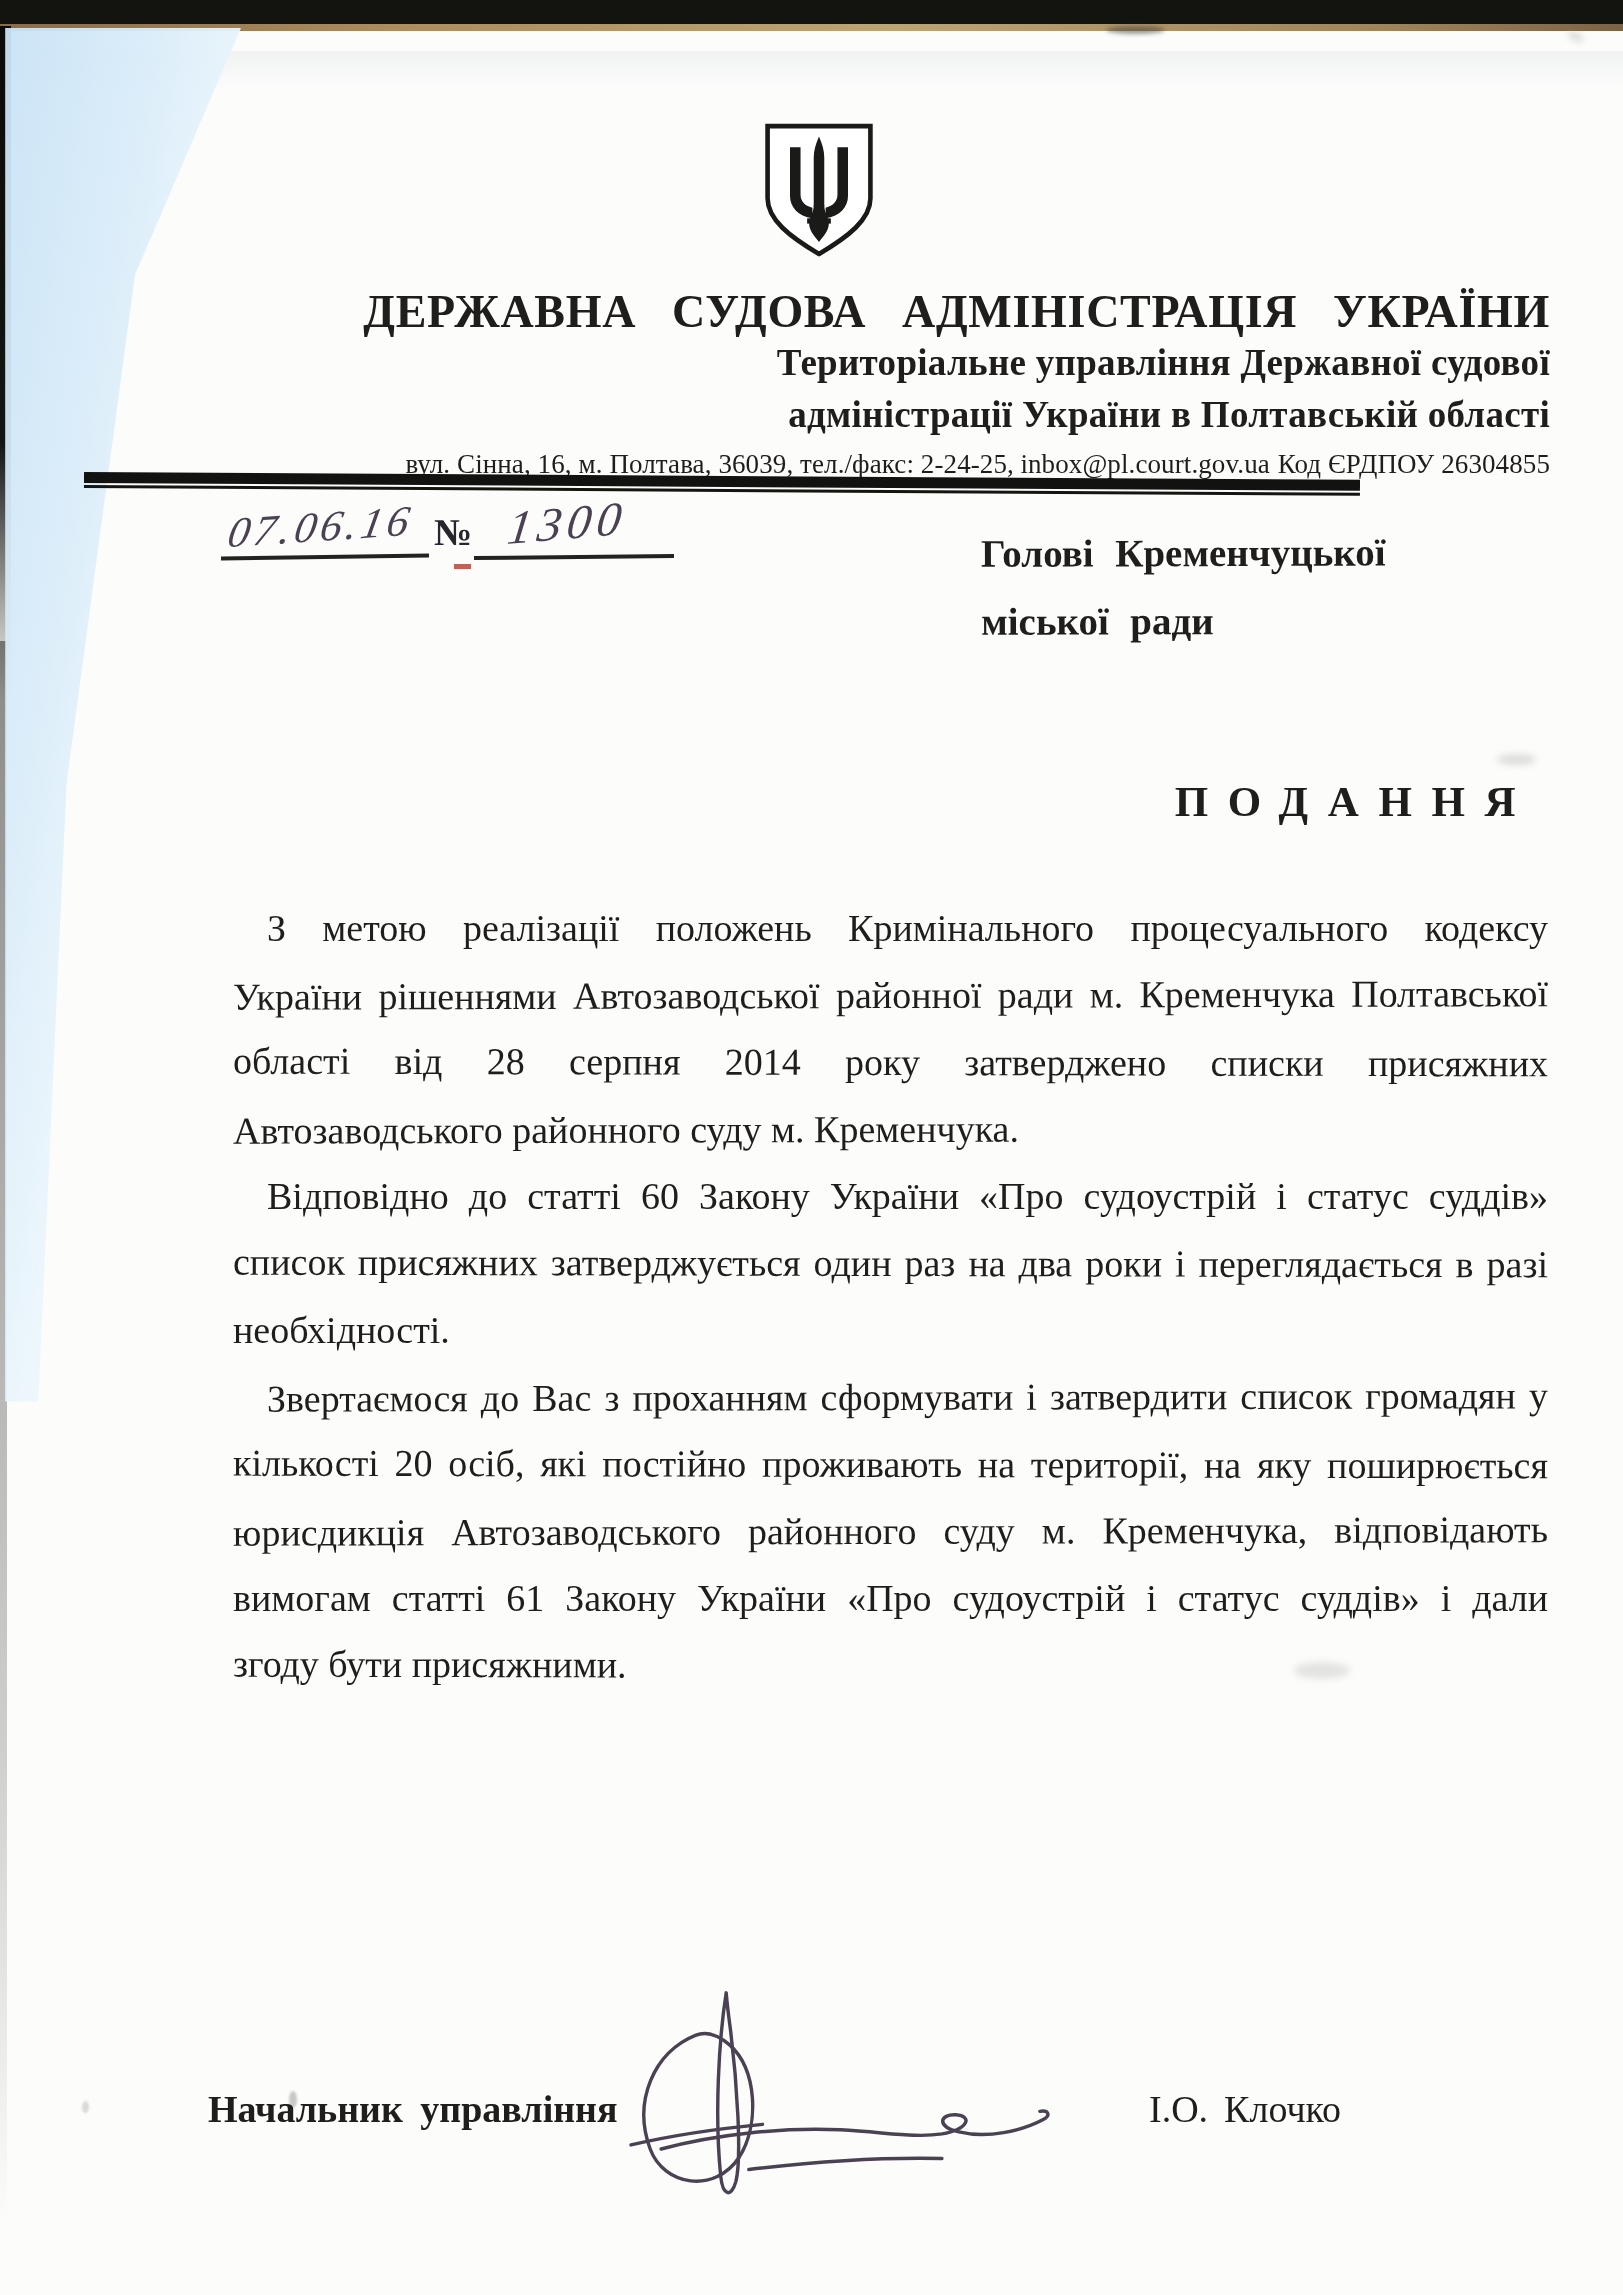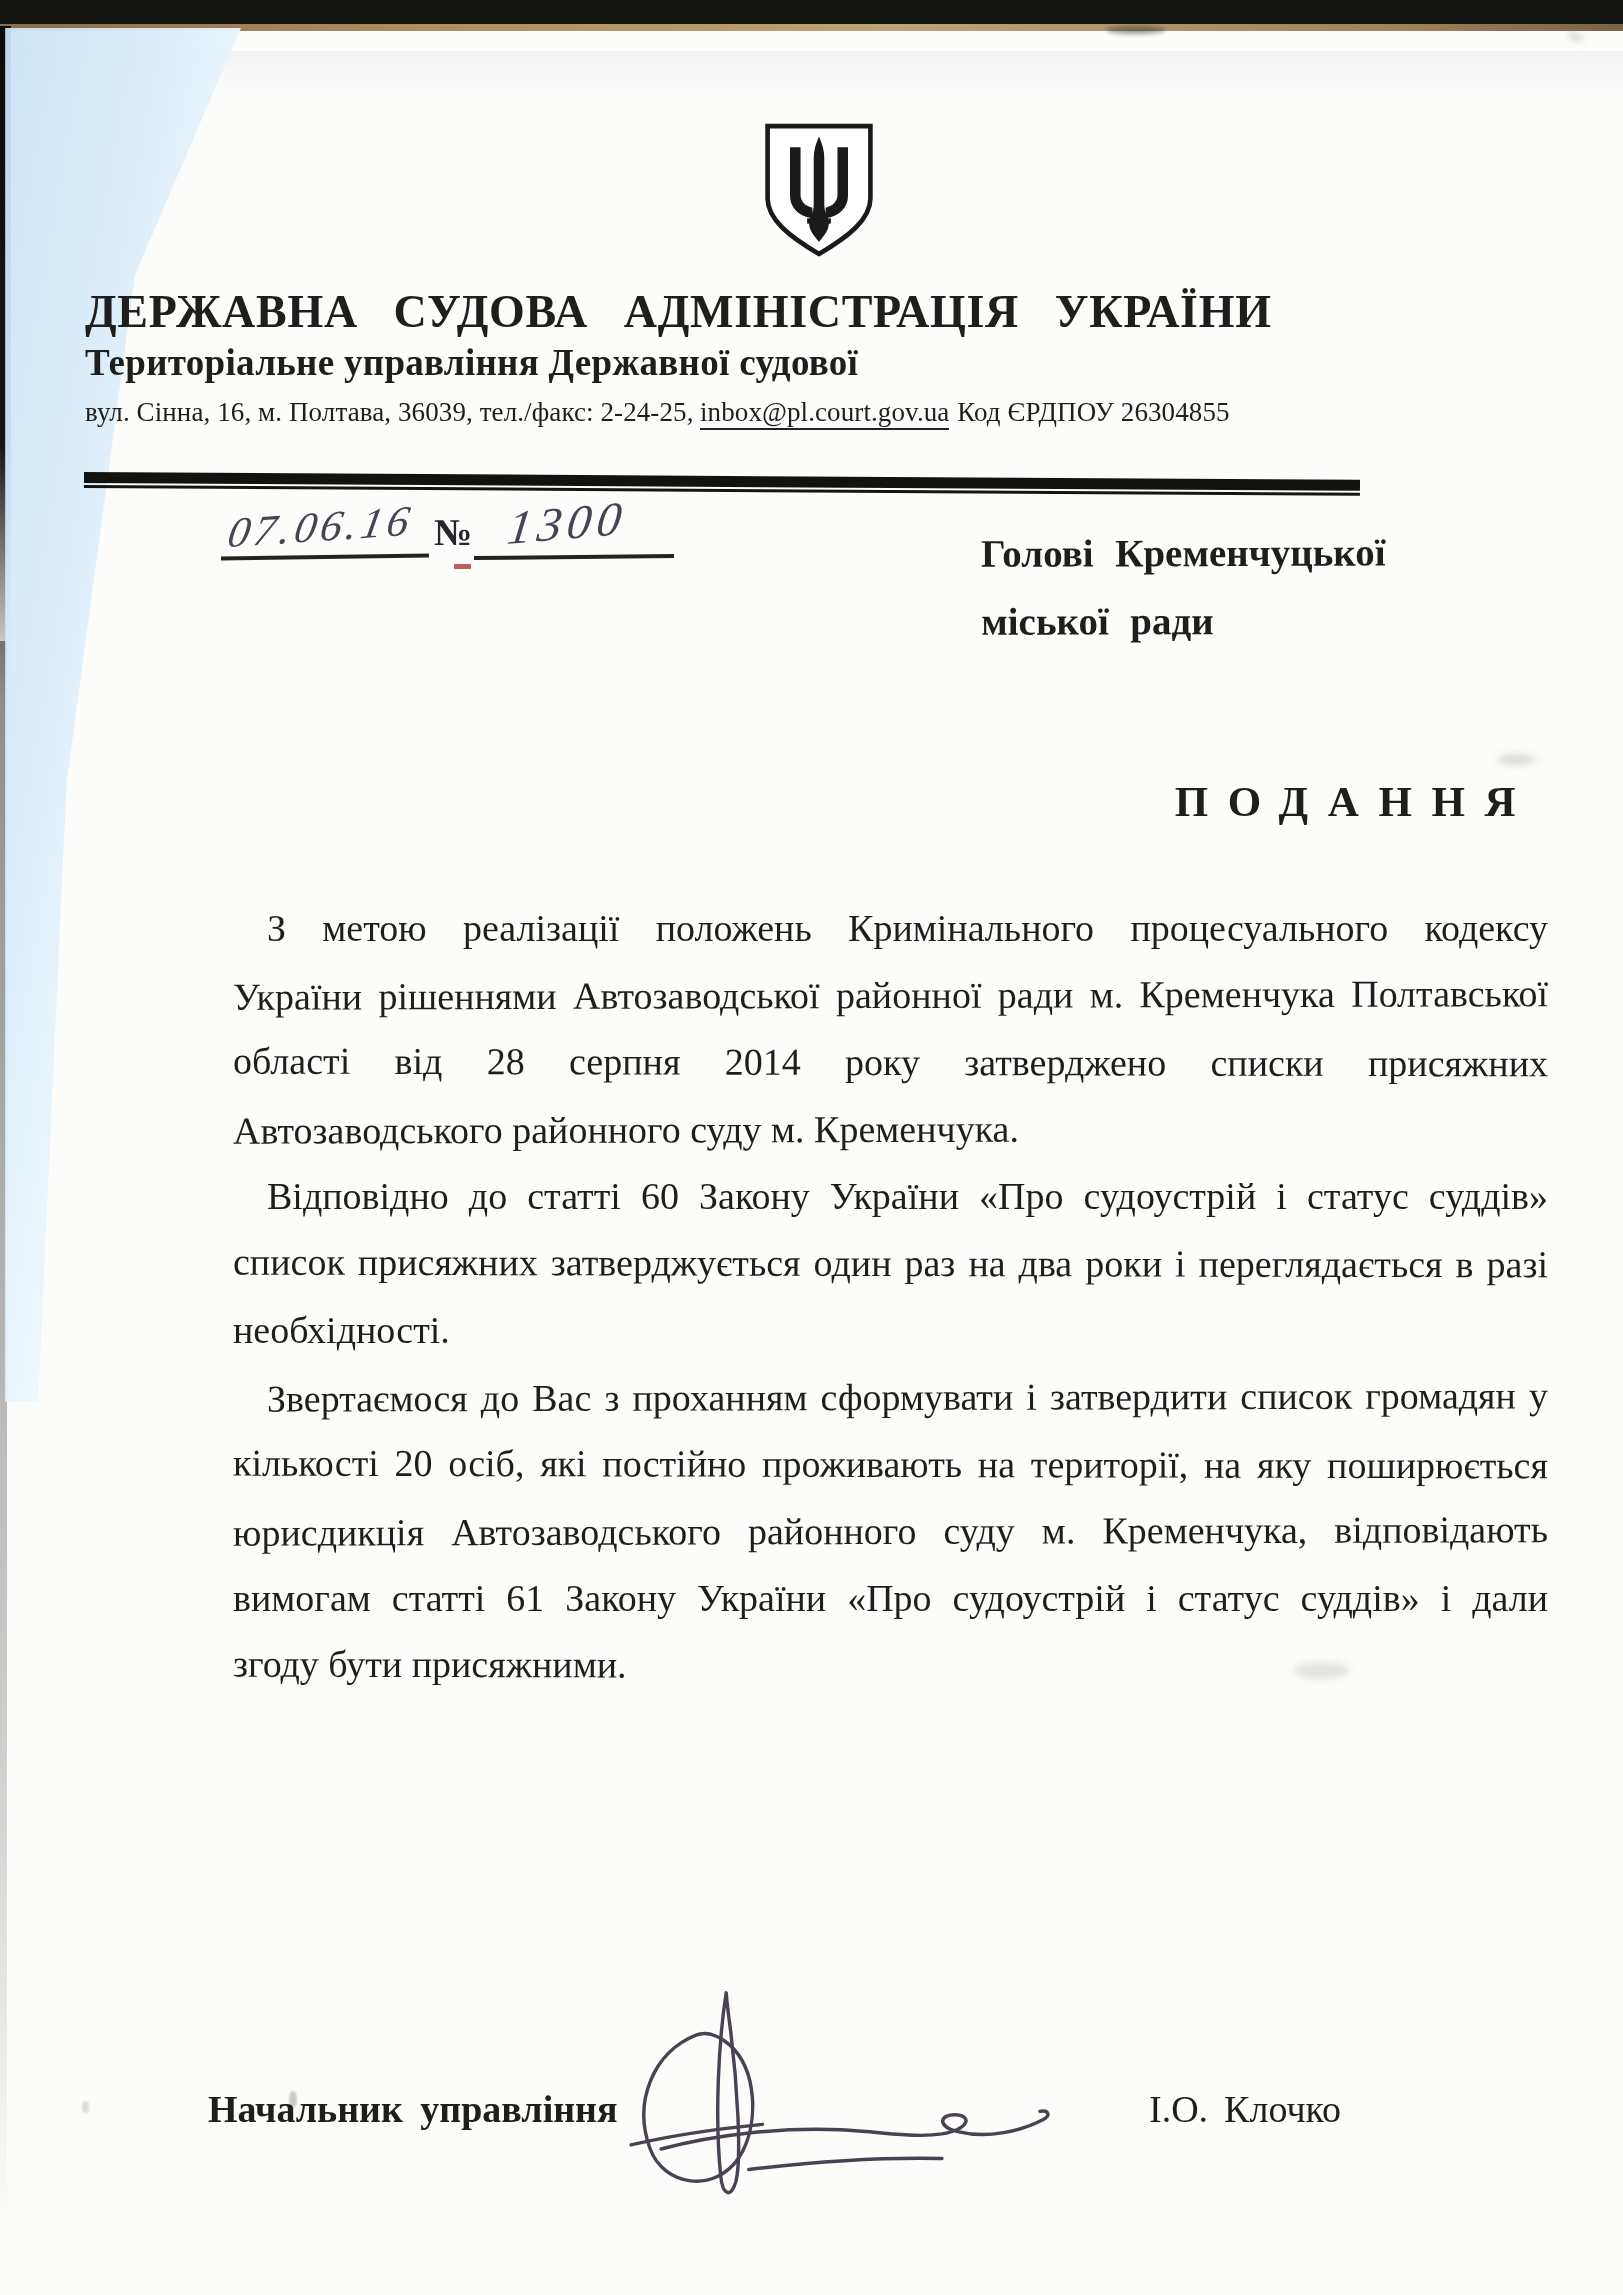--- a/index.html
+++ b/index.html
@@ -31,21 +31,21 @@
   .smudge{position:absolute;border-radius:50%;filter:blur(3.9px);background:#8b8b88;}
   .smudge.a{left:1497px;top:754px;width:39px;height:10.5px;opacity:.28;}
   .smudge.b{left:1294px;top:1662px;width:56px;height:17px;opacity:.22;}
   .smudge.c{left:289px;top:2091px;width:7.9px;height:17px;opacity:.45;filter:blur(1.3px);}
   .smudge.d{left:82px;top:2101px;width:6.5px;height:11.8px;opacity:.3;filter:blur(1.3px);}
   .smudge.e{left:1567px;top:33px;width:17px;height:6.5px;opacity:.35;transform:rotate(28deg);}
   .smudge.f{left:1106px;top:26px;width:59px;height:7.9px;opacity:.5;background:#3a3a36;filter:blur(2px);}
 
   
   .emblem{position:absolute;left:761px;top:120px;width:116px;height:140px;}
-  .org-block{position:absolute;left:85px;top:287px;width:1465px;text-align:left;}
+  .org-block{position:absolute;left:85px;top:287px;width:1465px;text-align:right;}
   .org-line1{font-size:46px;font-weight:bold;line-height:50px;word-spacing:23.6px;letter-spacing:0.7px;}
   .org-line2,.org-line3{font-size:37px;font-weight:bold;line-height:52px;letter-spacing:0.3px;}
   .org-address{font-size:27px;line-height:29px;margin-top:9px;letter-spacing:0.1px;}
   .org-address .email{border-bottom:2px solid #222;padding-bottom:0.7px;margin:0 6.5px;}
   .org-address .code{margin-left:1.3px;}
 
   .rule{position:absolute;left:84px;top:472px;width:1276px;transform:rotate(.35deg);transform-origin:left center;}
   .rule-thick{height:10.5px;background:#121210;}
   .rule-thin{height:2.6px;background:#15150f;margin-top:2.6px;}
 
@@ -106,20 +106,21 @@
         <path d="M80,128 C80,140 73,146 73,155 C73,167 80,173 88,184 C96,173 103,167 103,155 C103,146 96,140 96,128 Z"></path>
         <rect x="70" y="148" width="16" height="8"></rect>
         <rect x="90" y="148" width="16" height="8"></rect>
       </g>
     </svg>
   </div>
 
   <div class="org-block">
     <div class="org-line1">ДЕРЖАВНА СУДОВА АДМІНІСТРАЦІЯ УКРАЇНИ</div>
     <div class="org-line2">Територіальне управління Державної судової</div>
+    <div class="org-line3">адміністрації України в Полтавській області</div>
     <div class="org-address">
       <span>вул. Сінна, 16, м. Полтава, 36039, тел./факс: 2-24-25,</span><span class="email">inbox@pl.court.gov.ua</span><span class="code">Код ЄРДПОУ 26304855</span>
     </div>
   </div>
 
   <div class="rule">
     <div class="rule-thick"></div>
     <div class="rule-thin"></div>
   </div>
 

